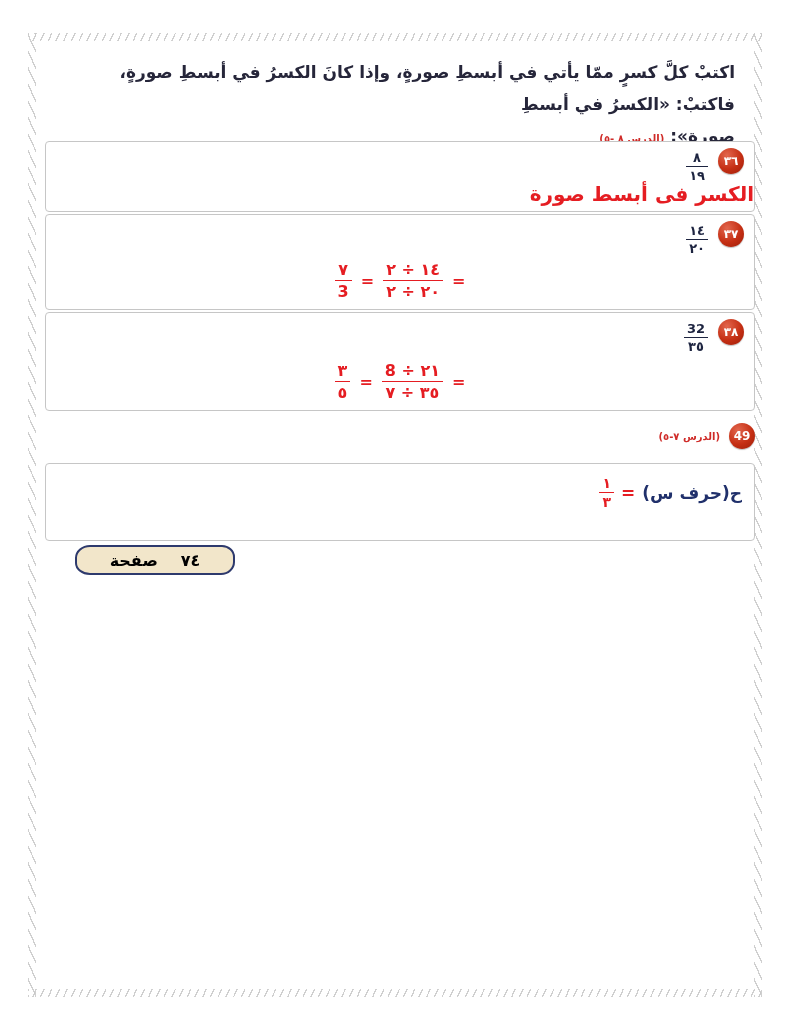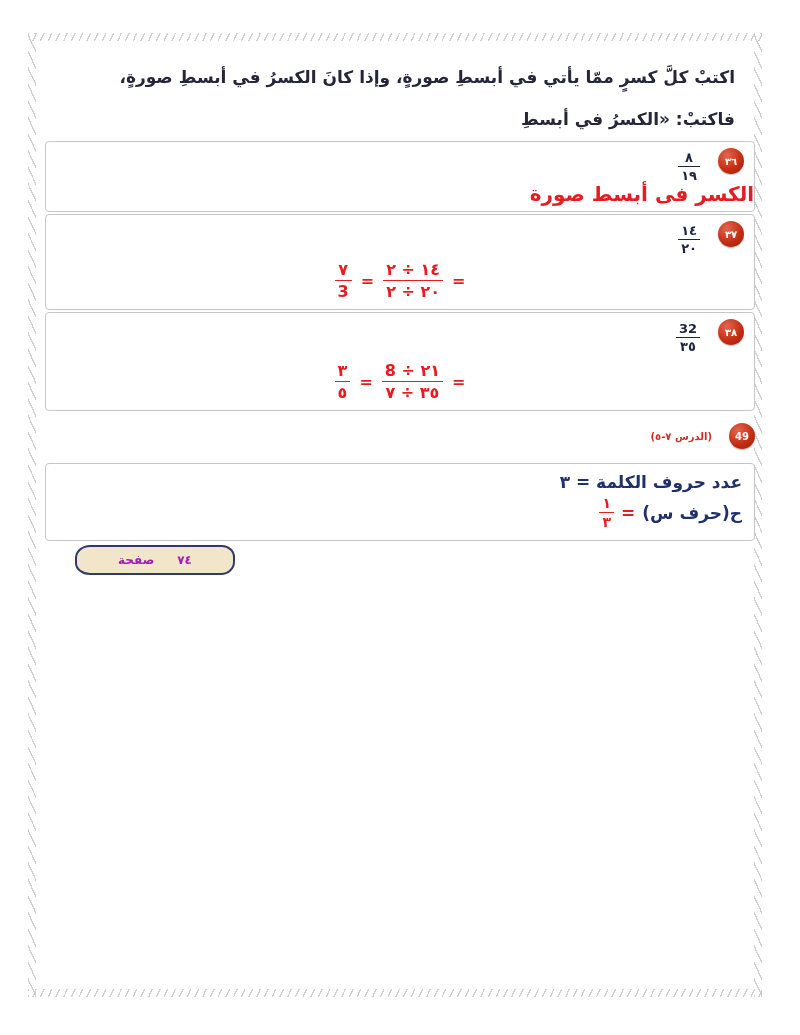--- a/index.html
+++ b/index.html
@@ -12,41 +12,40 @@
   .frame-h{height:8px;background-image:repeating-linear-gradient(115deg,#c7c7c7 0 1.3px,transparent 1.3px 7px);}
   .frame-v{width:8px;background-image:repeating-linear-gradient(65deg,#c7c7c7 0 1.3px,transparent 1.3px 7px);}
   .frame-top{left:28px;top:33px;width:734px;}
   .frame-bottom{left:28px;top:989px;width:734px;}
   .frame-left{left:28px;top:33px;height:964px;}
   .frame-right{left:754px;top:33px;height:964px;}
 
   
   .header{
     position:absolute;left:75px;top:56px;width:660px;direction:rtl;text-align:right;
-    color:#26263a;font-weight:bold;font-size:17px;line-height:42px;
+    color:#26263a;font-weight:bold;font-size:17px;line-height:32px;
   }
   .lesson-ref{color:#cf2b28;font-size:10px;font-weight:bold;}
 
   
   .boxes{position:absolute;left:45px;top:141px;width:710px;}
   .pbox{
     position:relative;background:#fff;border:1.5px solid #c6c6c6;border-radius:4px;
     box-sizing:border-box;margin-bottom:2px;direction:rtl;
   }
   .pbox1{height:71px;}
   .pbox2{height:96px;}
   .pbox3{height:99px;}
 
   .pnum-row{position:absolute;top:6px;right:10px;display:flex;align-items:flex-start;gap:10px;direction:rtl;}
   .circle{
     width:26px;height:26px;border-radius:50%;flex:0 0 auto;
     background:radial-gradient(circle at 35% 28%,#e2664d 0%,#c52f14 55%,#9c1d08 100%);
-    color:#fff;font-size:10px;font-weight:bold;display:flex;align-items:center;justify-content:center;
+    color:#fff;font-size:12px;font-weight:bold;display:flex;align-items:center;justify-content:center;
     box-shadow:0 1px 1px rgba(0,0,0,.25);
-    margin-left:8px;
   }
   .frac{display:inline-block;text-align:center;vertical-align:middle;}
   .frac .num{display:block;border-bottom:1.6px solid currentColor;padding:0 3px 1px;}
   .frac .den{display:block;padding:1px 3px 0;}
   .frac-black{color:#1d2440;font-size:13px;font-weight:bold;margin-top:2px;line-height:15px;}
 
   .answer-red{
     position:absolute;bottom:5px;left:0;width:100%;
     color:#e51d22;font-size:20px;font-weight:bold;
   }
@@ -71,21 +70,21 @@
   }
   .abox-line2{display:flex;align-items:center;gap:7px;direction:rtl;margin-top:3px;}
   .red{color:#e51d22;}
   .frac-small{font-size:14px;line-height:16px;}
 
   
   .page-tab{
     position:absolute;left:75px;top:545px;width:160px;height:30px;box-sizing:border-box;
     background:#f2e6ca;border:2.5px solid #2e3a6d;border-radius:15px 13px 14px 15px / 13px 12px 13px 12px;
     display:flex;align-items:center;justify-content:center;gap:23px;direction:ltr;
-    color:#a21caf;font-size:12px;font-weight:bold;
+    color:#000000;font-size:16px;font-weight:bold;
   }
 </style>
 </head>
 <body>
 
 <div class="page">
 
   <div class="frame-strip frame-h frame-top"></div>
   <div class="frame-strip frame-h frame-bottom"></div>
   <div class="frame-strip frame-v frame-left"></div>
@@ -156,21 +155,20 @@
       </div>
     </div>
   </div>
 
   <div class="q-row">
     <div class="circle">49</div>
     <span class="lesson-ref">(الدرس ٧-٥)</span>
   </div>
 
   <div class="abox">
-    <div>عدد حروف الكلمة = ٣</div>
     <div class="abox-line2">
       <span>ح(حرف س)</span>
       <span class="red">=</span>
       <span class="frac frac-red frac-small">
         <span class="num">١</span>
         <span class="den">٣</span>
       </span>
     </div>
   </div>
 

